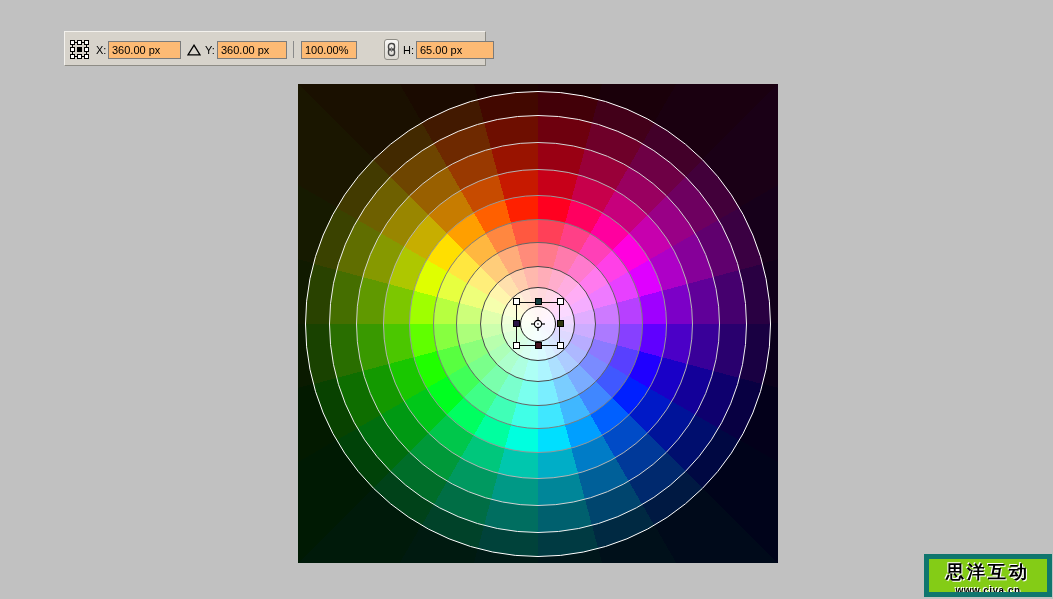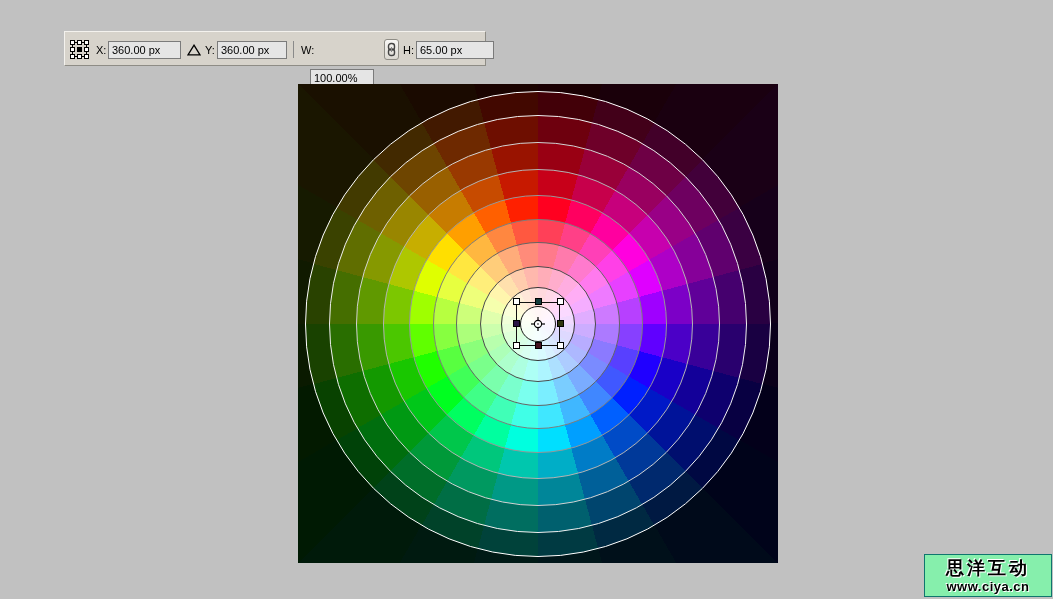--- a/index.html
+++ b/index.html
@@ -8,21 +8,21 @@
 
   
   .toolbar {
     position:absolute; left:64px; top:31px; width:422px; height:35px;
     background:#d7d3cb;
     border:1px solid; border-color:#f4f2ee #8e8c85 #8e8c85 #f4f2ee;
   }
   .toolbar .lbl { position:absolute; top:13px; font-size:11px; color:#000; line-height:11px; }
   .toolbar input {
     position:absolute; top:9px; height:18px;
-    border:1px solid #7b7b7b; background:#e5e5e5;
+    border:1px solid #7b7b7b; background:#fdba74;
     font-family:"Liberation Sans", sans-serif; font-size:11px; color:#000;
     padding:0 3px; outline:none;
   }
   .refpoint { position:absolute; left:4px; top:7px; width:21px; height:21px; cursor:pointer; }
   .delta    { position:absolute; left:122px; top:12px; width:14px; height:12px; cursor:pointer; }
   .sep      { position:absolute; left:228px; top:9px; width:1px; height:17px; background:#8a8a8a; }
   .chainbtn {
     position:absolute; left:319px; top:7px; width:15px; height:21px;
     background:linear-gradient(#f8f7f5,#dcd9d2);
     border:1px solid #8e8c85; border-radius:3px;
@@ -38,29 +38,29 @@
   .ring { position:absolute; border-radius:50%; border:1px solid transparent; }
 
   
   .xform { position:absolute; left:218px; top:217.5px; width:44px; height:44px; border:1px solid #101010; }
   .handle { position:absolute; width:7px; height:7px; border:1px solid #000; }
   .marker { position:absolute; left:232px; top:231.5px; width:16px; height:16px; }
 
   
   .watermark {
     position:absolute; right:1px; bottom:2px; width:128px; height:43px;
-    background:#86efac; border:1px solid #0f766e; text-align:center; overflow:hidden;
+    background:#84cc16; border:5px solid #0f766e; text-align:center; overflow:hidden;
   }
   .wm1 {
     font-size:18px; font-weight:bold; color:#000; letter-spacing:3px;
     line-height:22px; margin-top:2px;
     text-shadow:1px 1px 0 #fff, -1px -1px 0 #fff;
   }
   .wm2 {
-    font-size:13px; font-weight:bold; color:#000; letter-spacing:0.5px; line-height:15px;
+    font-size:10px; font-weight:bold; color:#000; letter-spacing:0.5px; line-height:15px;
     text-shadow:1px 1px 0 #fff, -1px -1px 0 #fff;
   }
 </style>
 </head>
 <body>
 
 <div class="toolbar">
 
   <svg class="refpoint" viewBox="0 0 21 21">
     <rect x="3.5" y="3.5" width="14" height="14" fill="none" stroke="#000" stroke-width="1"></rect>
@@ -83,21 +83,21 @@
   <svg class="delta" viewBox="0 0 14 12">
     <polygon points="7,1.2 13,10.8 1,10.8" fill="none" stroke="#000" stroke-width="1.3"></polygon>
   </svg>
 
   <span class="lbl" style="left:140px;">Y:</span>
   <input style="left: 152px; width: 70px;" value="360.00 px">
 
   <div class="sep"></div>
 
   <span class="lbl" style="left:236px;">W:</span>
-  <input style="left: 245px; width: 64px; margin-top: 28px;" value="100.00%">
+  <input style="left: 236px; width: 56px;" value="100.00%">
 
   <div class="chainbtn">
     <svg width="9" height="15" viewBox="0 0 9 15">
       <rect x="1.5" y="1.5" width="6" height="6.5" rx="2.6" fill="none" stroke="#444" stroke-width="1.4"></rect>
       <rect x="1.5" y="7" width="6" height="6.5" rx="2.6" fill="none" stroke="#444" stroke-width="1.4"></rect>
       <line x1="4.5" y1="5" x2="4.5" y2="10" stroke="#888" stroke-width="1"></line>
     </svg>
   </div>
 
   <span class="lbl" style="left:338px;">H:</span>

